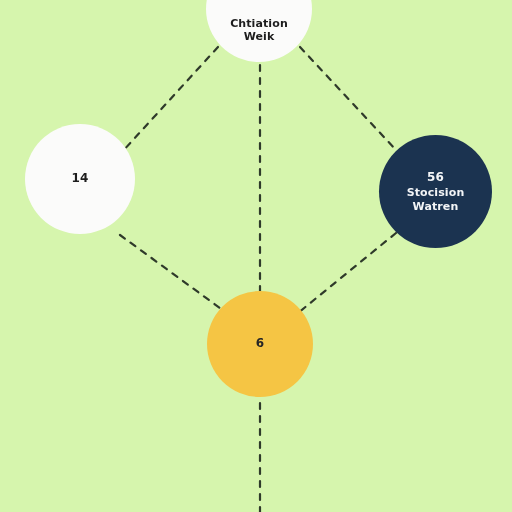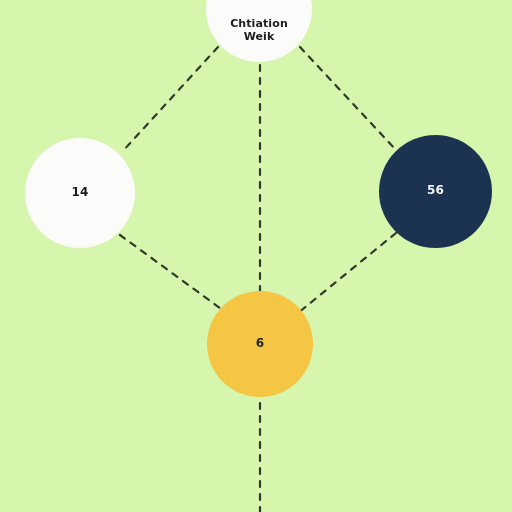--- a/index.html
+++ b/index.html
@@ -55,21 +55,21 @@
     top: -44px;
     width: 106px;
     height: 106px;
     background: #fbfbfa;
     color: #1d1d1d;
     padding-top: 40px;
   }
   
   #node-left {
     left: 25px;
-    top: 138px;
+    top: 124px;
     width: 110px;
     height: 110px;
     background: #fbfbfa;
     color: #1d1d1d;
   }
   
   #node-right {
     left: 379px;
     top: 135px;
     width: 113px;
@@ -107,19 +107,21 @@
     <div class="node-label">Chtiation
 Weik</div>
   </div>
 
   <div class="node" id="node-left" style="background: rgb(251, 251, 250); color: rgb(29, 29, 29);">
     <div class="node-value">14</div>
   </div>
 
   <div class="node" id="node-right" style="background: rgb(27, 51, 80); color: rgb(243, 245, 247);">
     <div class="node-value">56</div>
+    <div class="node-label">Stocision
+Watren</div>
   </div>
 
   <div class="node" id="node-bottom" style="background: rgb(245, 197, 68); color: rgb(38, 38, 38);">
     <div class="node-value">6</div>
   </div>
 
 </div>
 
 </body></html>

